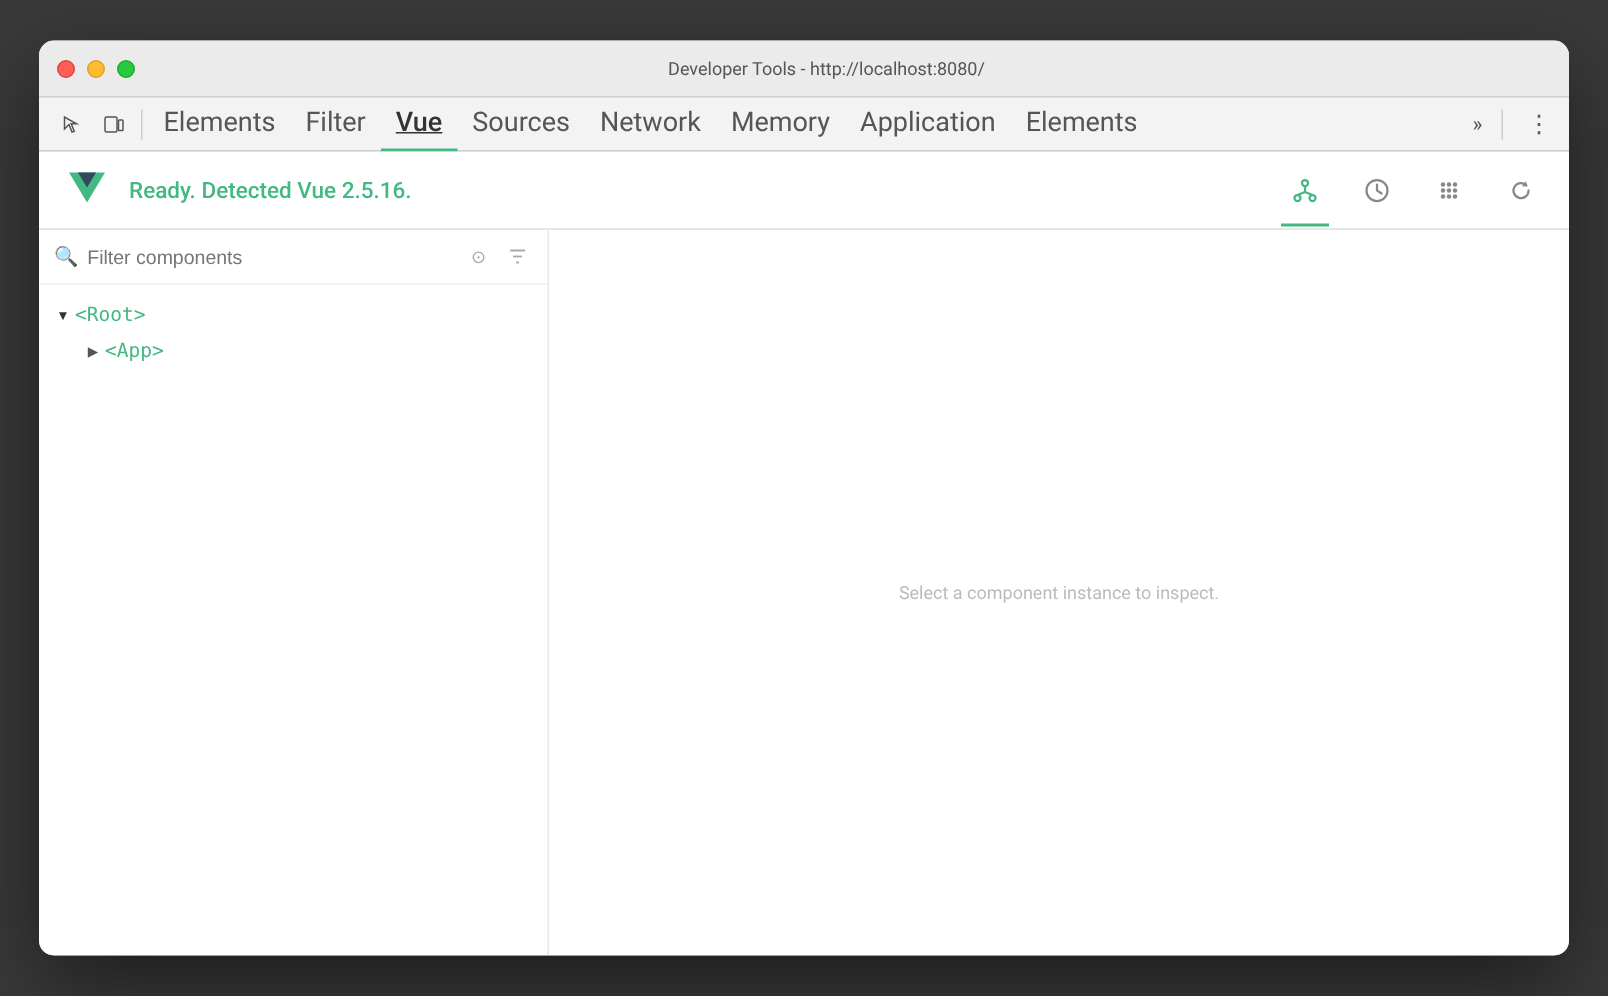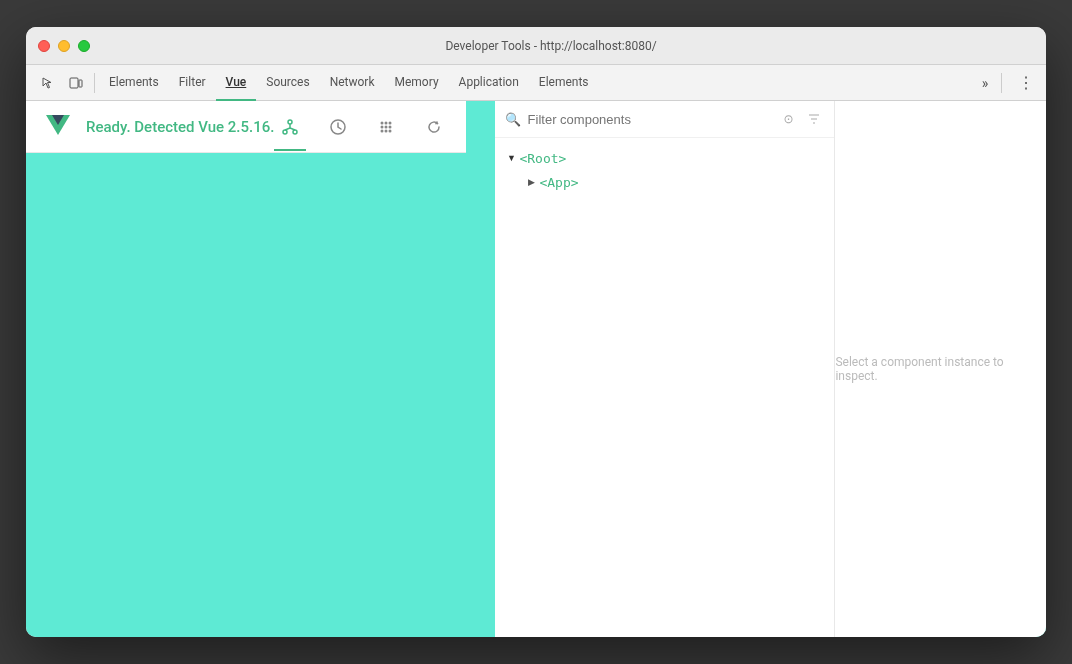--- a/index.html
+++ b/index.html
@@ -91,21 +91,21 @@
       height: 20px;
       background: #ccc;
       margin: 0 4px;
     }
 
     .devtools-tab {
       padding: 0 10px;
       height: 36px;
       display: flex;
       align-items: center;
-      font-size: 12px;
+      font-size: 18px;
       color: #555;
       cursor: pointer;
       border-bottom: 2px solid transparent;
       white-space: nowrap;
       user-select: none;
     }
 
     .devtools-tab.vue-active {
       color: #333;
       border-bottom: 2px solid #42b883;
@@ -134,23 +134,22 @@
       justify-content: center;
       cursor: pointer;
       color: #555;
       margin-left: 8px;
     }
 
     
     .vue-devtools {
       flex: 1;
       display: flex;
-      flex-direction: row;
-      background: #5eead4;
-      gap: 29px;
+      flex-direction: column;
+      background: #84cc16;
     }
 
     .vue-header {
       display: flex;
       align-items: center;
       padding: 0 16px;
       height: 52px;
       border-bottom: 1px solid #e8e8e8;
       background: white;
     }

